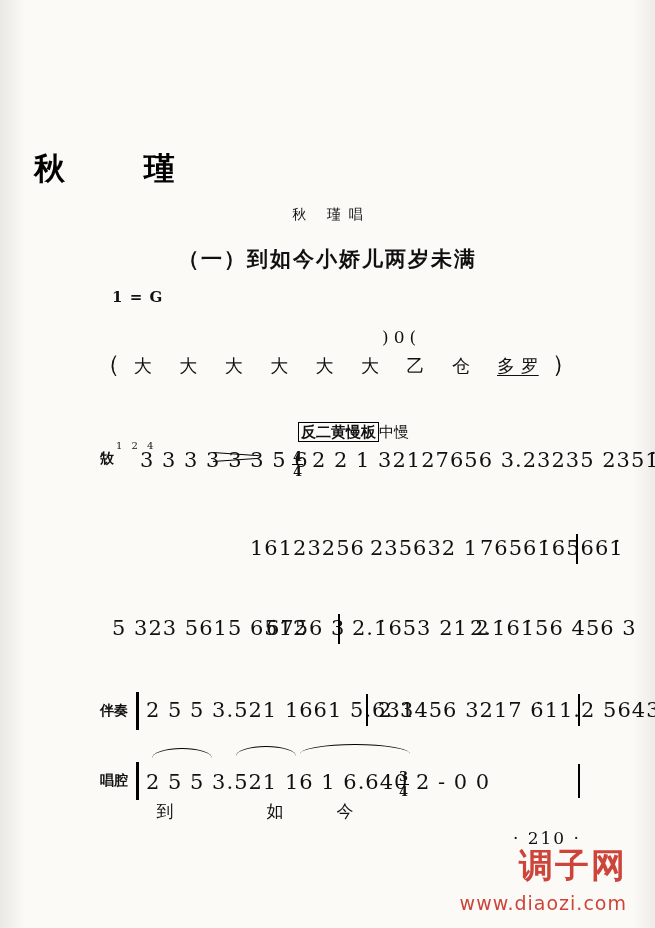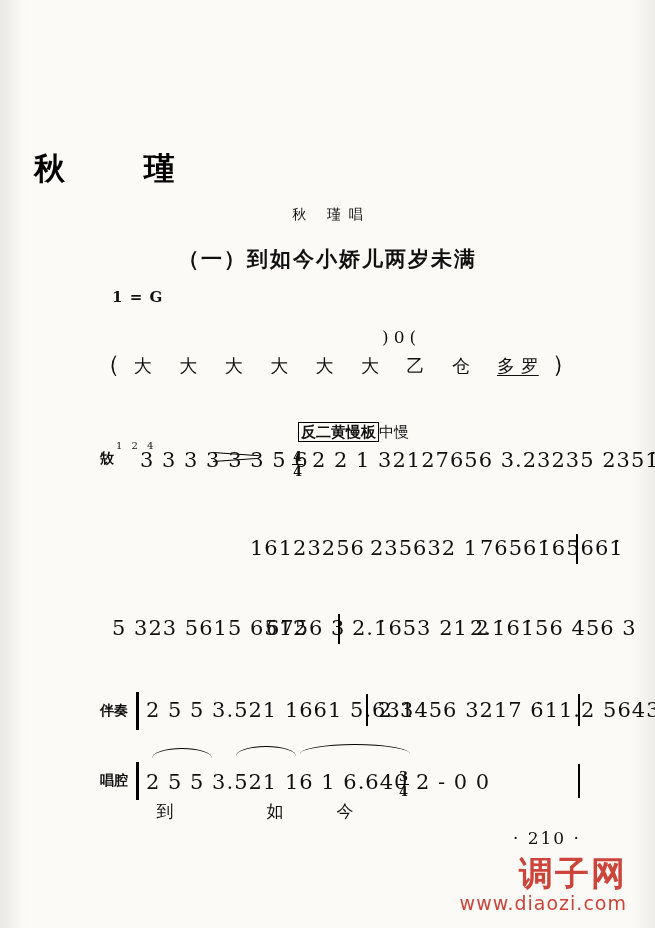--- a/index.html
+++ b/index.html
@@ -227,21 +227,21 @@
   }
   .watermark .wm-main {
     font-size: 34px;
     font-weight: bold;
     letter-spacing: 2px;
     line-height: 1.1;
   }
   .watermark .wm-sub {
     font-size: 19px;
     letter-spacing: 1px;
-    margin-top: 0;
+    margin-top: 8px;
   }
 </style>
 </head>
 <body>
 
 <div class="page">
 
   <div class="title">秋 瑾</div>
   <div class="composer">秋 瑾唱</div>
   <div class="subtitle">（一）到如今小娇儿两岁未满</div>

